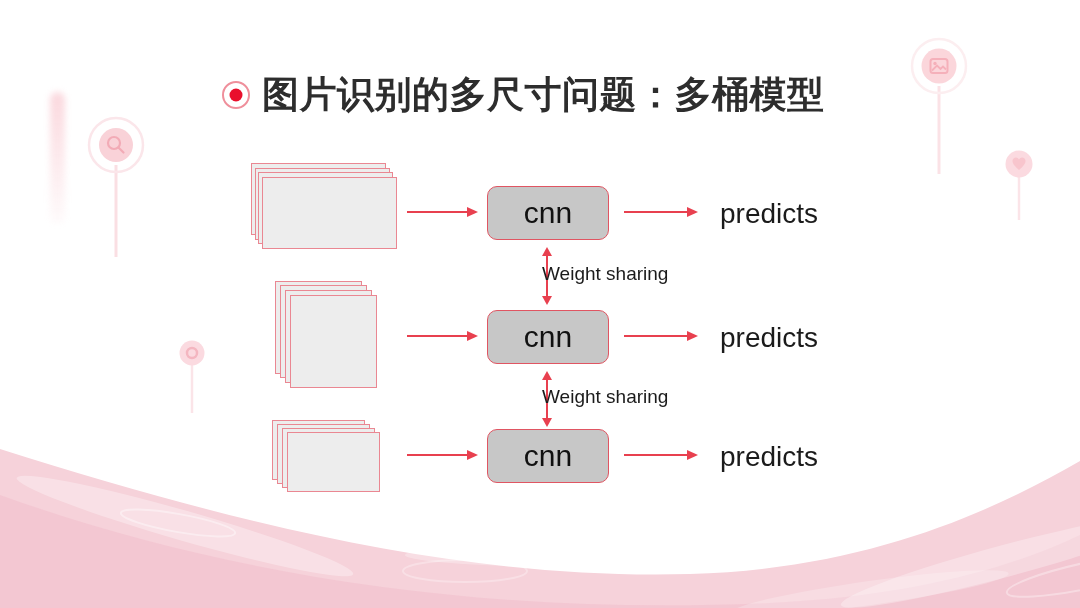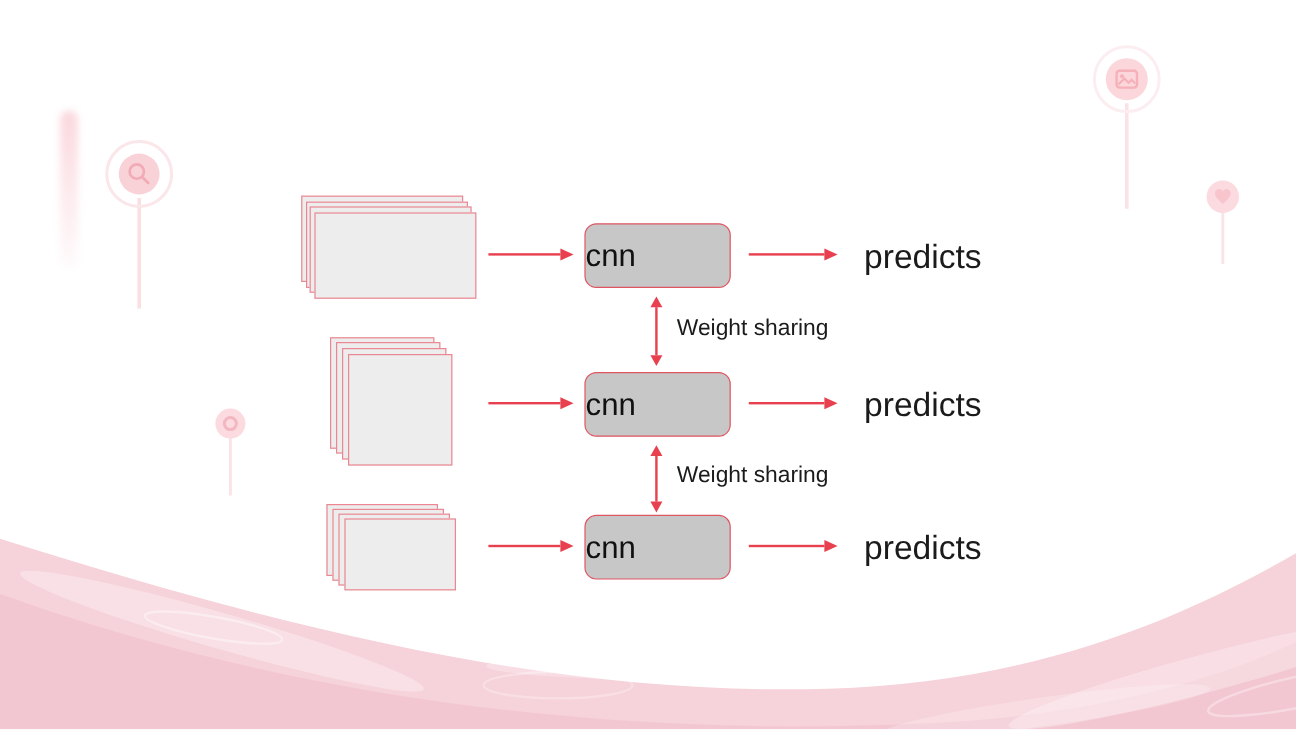--- a/index.html
+++ b/index.html
@@ -35,22 +35,22 @@
   .stack2{left:275px;top:281px;width:105px;height:110px;}
   .stack2 .card{width:87px;height:93px;}
   .stack2 .c0{left:0;top:0}.stack2 .c1{left:5px;top:4px}.stack2 .c2{left:10px;top:9px}.stack2 .c3{left:15px;top:14px}
   .stack3{left:272px;top:420px;width:112px;height:75px;}
   .stack3 .card{width:93px;height:60px;}
   .stack3 .c0{left:0;top:0}.stack3 .c1{left:5px;top:4px}.stack3 .c2{left:10px;top:8px}.stack3 .c3{left:15px;top:12px}
 
   .cnnbox{
     position:absolute;left:487px;width:122px;height:54px;box-sizing:border-box;
     background:var(--cnn-fill,#c7c7c7);border:1.5px solid var(--cnn-border,#e05562);border-radius:10px;
-    display:flex;align-items:center;
-    font-size:26px;color:#111;
+    display:flex;align-items:center;justify-content:center;
+    font-size:30px;color:#111;
   }
   .cnn1{top:186px}.cnn2{top:310px}.cnn3{top:429px}
 
   .harrow{position:absolute;height:2px;background:var(--accent-red,#e8404f);}
   .harrow::after{
     content:"";position:absolute;right:-11px;top:-4px;width:0;height:0;
     border-left:11px solid var(--accent-red,#e8404f);
     border-top:5px solid transparent;border-bottom:5px solid transparent;
   }
   .in-arrow{left:407px;width:60px;}
@@ -66,21 +66,21 @@
     border-bottom:9px solid var(--accent-red,#e8404f);
     border-left:5px solid transparent;border-right:5px solid transparent;
   }
   .varrow::after{
     content:"";position:absolute;bottom:-9px;left:-4px;width:0;height:0;
     border-top:9px solid var(--accent-red,#e8404f);
     border-left:5px solid transparent;border-right:5px solid transparent;
   }
   .v1{top:256px;height:40px}.v2{top:380px;height:38px}
 
-  .wlabel{position:absolute;left:564px;font-size:19px;color:var(--body-text,#1b1b1b);}
+  .wlabel{position:absolute;left:542px;font-size:19px;color:var(--body-text,#1b1b1b);}
   .w1{top:263px}.w2{top:386px}
 </style>
 </head>
 <body>
 
 <div class="slide">
 
   <div class="edge-glow"></div>
 
   <div class="pin pin-search">
@@ -126,20 +126,26 @@
     <ellipse cx="185" cy="93" rx="175" ry="15" fill="#fff" opacity="0.32" transform="rotate(16 185 93)"></ellipse>
     <ellipse cx="620" cy="122" rx="215" ry="13" fill="#fff" opacity="0.28"></ellipse>
     <ellipse cx="1005" cy="128" rx="170" ry="16" fill="#fff" opacity="0.3" transform="rotate(-15 1005 128)"></ellipse>
     <ellipse cx="870" cy="160" rx="140" ry="12" fill="#fff" opacity="0.22" transform="rotate(-8 870 160)"></ellipse>
     <ellipse cx="590" cy="112" rx="68" ry="10" fill="none" stroke="#fff" stroke-width="2" opacity="0.45"></ellipse>
     <ellipse cx="465" cy="138" rx="62" ry="11" fill="none" stroke="#fff" stroke-width="2" opacity="0.3"></ellipse>
     <ellipse cx="178" cy="90" rx="58" ry="9" fill="none" stroke="#fff" stroke-width="2" opacity="0.4" transform="rotate(10 178 90)"></ellipse>
     <ellipse cx="1090" cy="142" rx="85" ry="13" fill="none" stroke="#fff" stroke-width="2" opacity="0.35" transform="rotate(-12 1090 142)"></ellipse>
   </svg>
 
+  <div class="title-row">
+    <span class="bullet">
+        <span class="dot"></span>
+      </span>
+    <h1 class="slide-title">图片识别的多尺寸问题：多桶模型</h1>
+  </div>
 
   <div>
 
     <div class="stack stack1">
       <div class="card c0"></div>
       <div class="card c1"></div>
       <div class="card c2"></div>
       <div class="card c3"></div>
     </div>
     <div class="harrow in-arrow hr1"></div>

